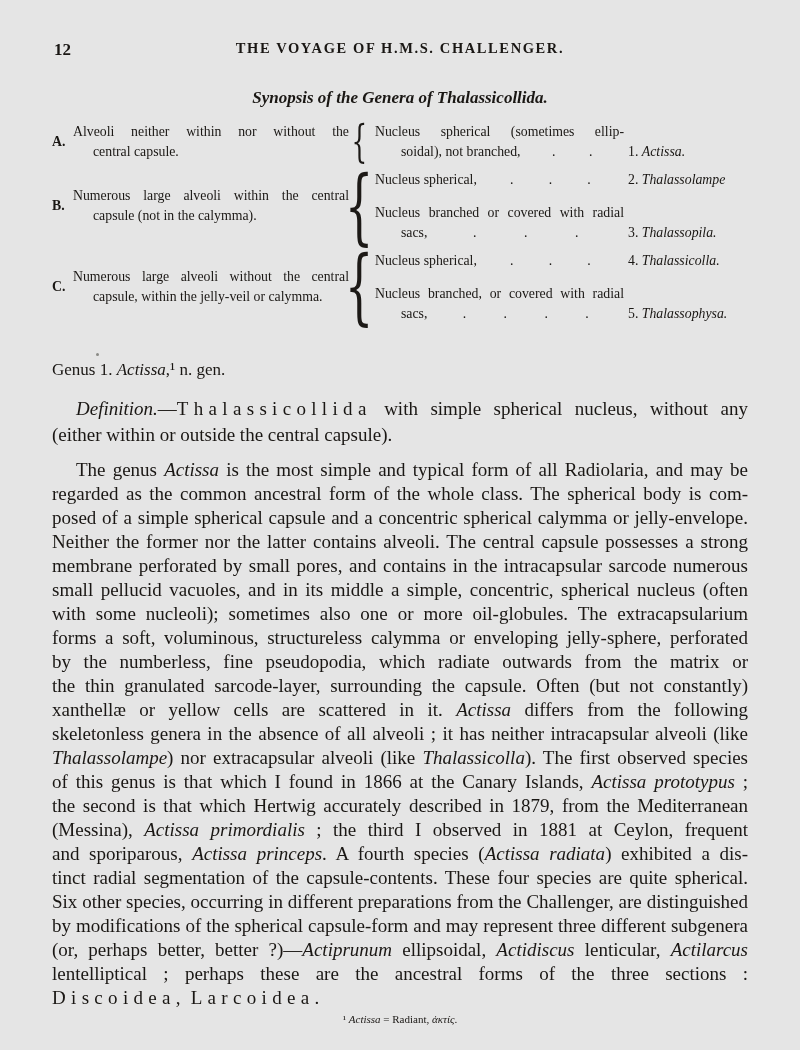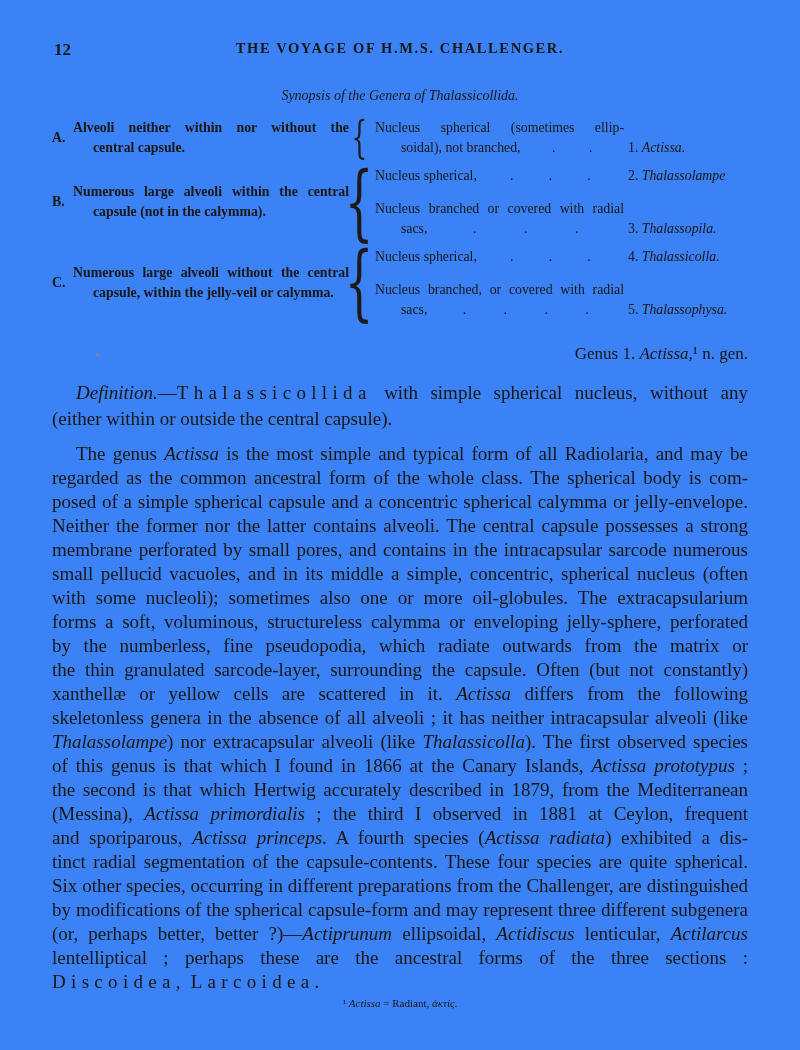--- a/index.html
+++ b/index.html
@@ -6,49 +6,49 @@
   html, body { margin: 0; padding: 0; }
   body {
     width: 800px; height: 1050px;
     background: #ffffff;
     font-family: "Liberation Serif", "DejaVu Serif", serif;
     color: #1a1714;
     position: relative; overflow: hidden;
   }
   .page {
     position: absolute; inset: 0;
-    background: #3b82f6;
+    background: #e5e5e5;
     padding: 40px 52px 0 52px;
   }
   
   .header { position: relative; height: 22px; }
   .pageno { position: absolute; left: 2px; top: 0; font-weight: 700; font-size: 17px; }
   .running { text-align: center; font-size: 14.5px; font-weight: 700; letter-spacing: 1.6px; }
   
-  .syn-title { margin-top: 26px; text-align: center; font-style: italic; font-size: 14px; }
+  .syn-title { margin-top: 26px; text-align: center; font-style: italic; font-size: 17px; font-weight: bold; }
   .key { margin-top: 14px; font-size: 13.8px; line-height: 20px; }
   .entry { display: flex; align-items: center; margin-bottom: 7px; }
   .letter { flex: none; width: 21px; font-weight: 700; }
-  .desc { flex: none; width: 276px; font-weight: bold; }
+  .desc { flex: none; width: 276px; }
   .fill { text-align: justify; text-align-last: justify; }
   .desc .cont { padding-left: 20px; white-space: nowrap; }
   .bracewrap { flex: none; width: 20px; display: flex; align-items: center; justify-content: center; }
   .brace { font-family: "DejaVu Serif", serif; line-height: 0.9; transform: scaleX(0.55); color: #1c1916; }
   .clauses { flex: 1; margin-left: 6px; display: flex; flex-direction: column; gap: 13px; }
   .clause { display: flex; align-items: flex-end; justify-content: space-between; }
   .cl-lines { flex: 1; min-width: 0; }
   .cl-last { display: flex; align-items: baseline; }
   .cl-last .txt { white-space: nowrap; }
   .cl-lines .cont .txt { padding-left: 26px; }
   .dots { flex: 1; display: flex; justify-content: space-evenly; align-items: baseline; }
   .dots span { padding: 0 2px; }
   .result { flex: none; width: 124px; padding-left: 4px; }
   .result .genus { font-style: italic; }
   
-  .gheading { margin-top: 24px; text-align: right; font-size: 17px; }
+  .gheading { margin-top: 36px; text-align: left; font-size: 17px; }
   .definition { margin-top: 16px; font-size: 19px; line-height: 26px; }
   .bodypara { margin-top: 10px; font-size: 19px; line-height: 24px; }
   .tline { text-align: justify; text-align-last: justify; height: 24px; overflow: hidden; }
   .definition .tline { height: 26px; }
   .tline.last { text-align-last: left; }
   .tline.ind { text-indent: 24px; }
   .footnote { margin-top: 3px; text-align: center; font-size: 11px; }
   .it { font-style: italic; }
   .ls { letter-spacing: 0.28em; }
   .speck { position: absolute; left: 96px; top: 353px; width: 3px; height: 3px; background: #8a8a85; border-radius: 50%; }

